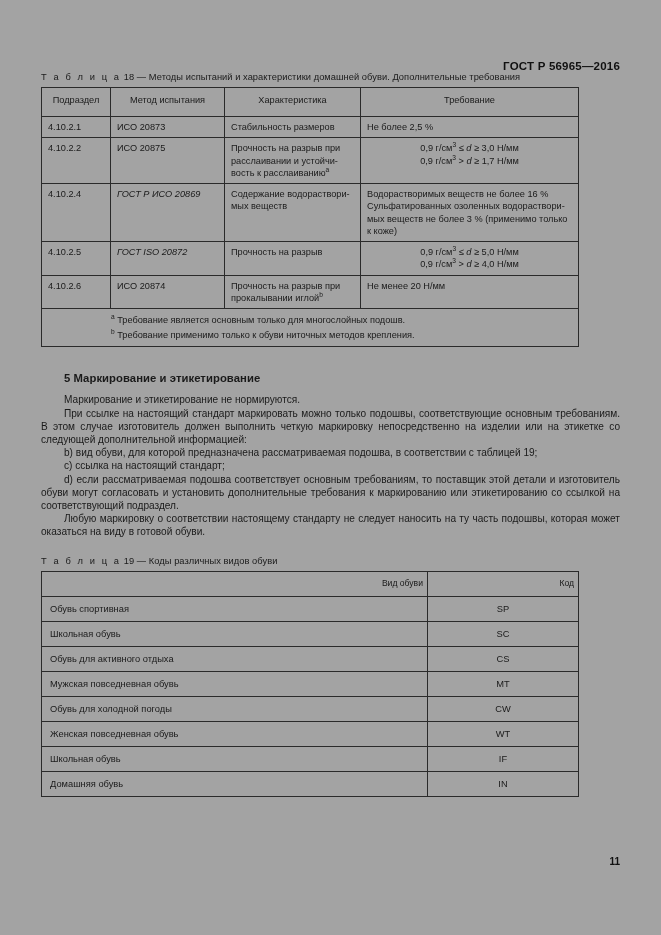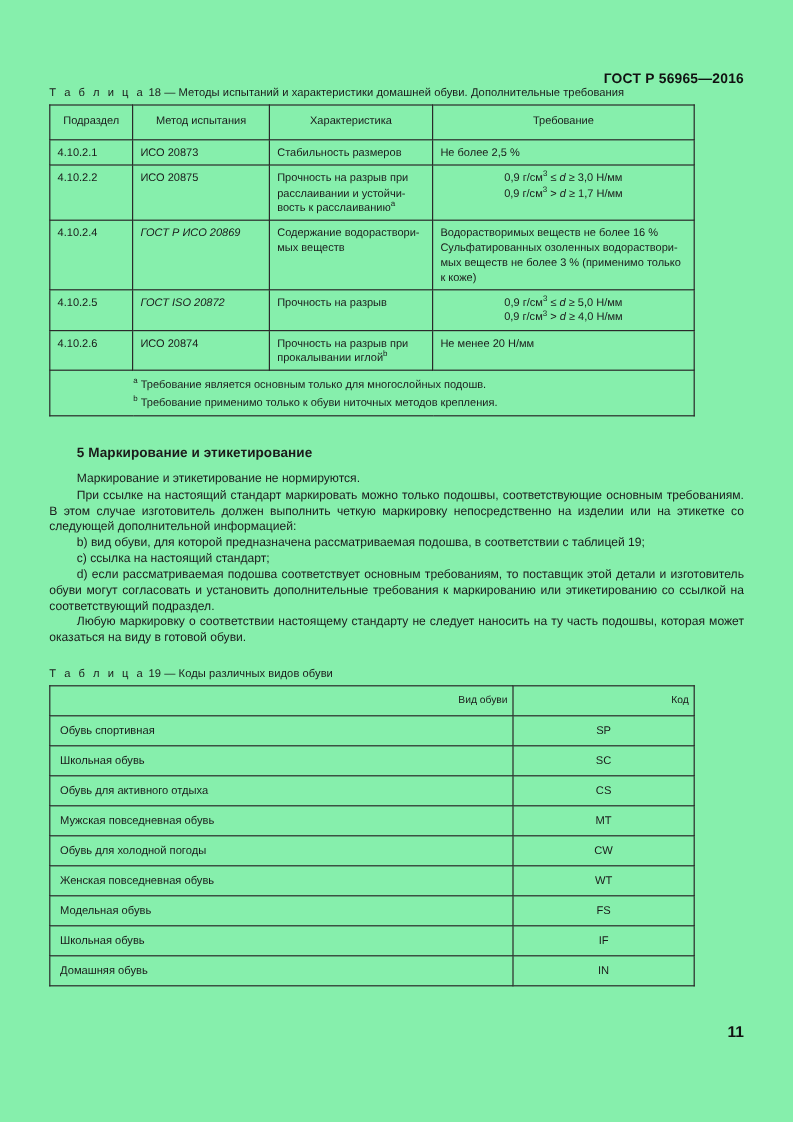--- a/index.html
+++ b/index.html
@@ -11,21 +11,21 @@
     width: 661px;
     height: 935px;
     position: relative;
     font-family: "Liberation Sans", sans-serif;
     color: #1a1a1a;
     overflow: hidden;
   }
   .page {
     position: absolute;
     inset: 0;
-    background: #86efac;
+    background: #a3a3a3;
   }
   .header {
     position: absolute;
     top: 60px;
     right: 41px;
     font-size: 11.5px;
     font-weight: bold;
     letter-spacing: 0.2px;
     color: #111;
   }
@@ -128,21 +128,21 @@
   table.codes tbody td.code {
     padding: 6px 4px;
     text-align: center;
   }
   .c-kind { width: 386px; }
   .c-code { width: 151px; }
   .pageno {
     position: absolute;
     right: 41px;
     bottom: 68px;
-    font-size: 13px;
+    font-size: 10px;
     font-weight: bold;
     color: #111;
   }
 </style>
 </head>
 <body>
 
 <div class="page">
 
   <div class="header">ГОСТ Р 56965—2016</div>
@@ -279,24 +279,20 @@
             </tr>
             <tr>
               <td class="kind">Обувь для холодной погоды</td>
               <td class="code">CW</td>
             </tr>
             <tr>
               <td class="kind">Женская повседневная обувь</td>
               <td class="code">WT</td>
             </tr>
             <tr>
-              <td class="kind">Модельная обувь</td>
-              <td class="code">FS</td>
-            </tr>
-            <tr>
               <td class="kind">Школьная обувь</td>
               <td class="code">IF</td>
             </tr>
             <tr>
               <td class="kind">Домашняя обувь</td>
               <td class="code">IN</td>
             </tr>
           </tbody>
       </table>
     </div>

